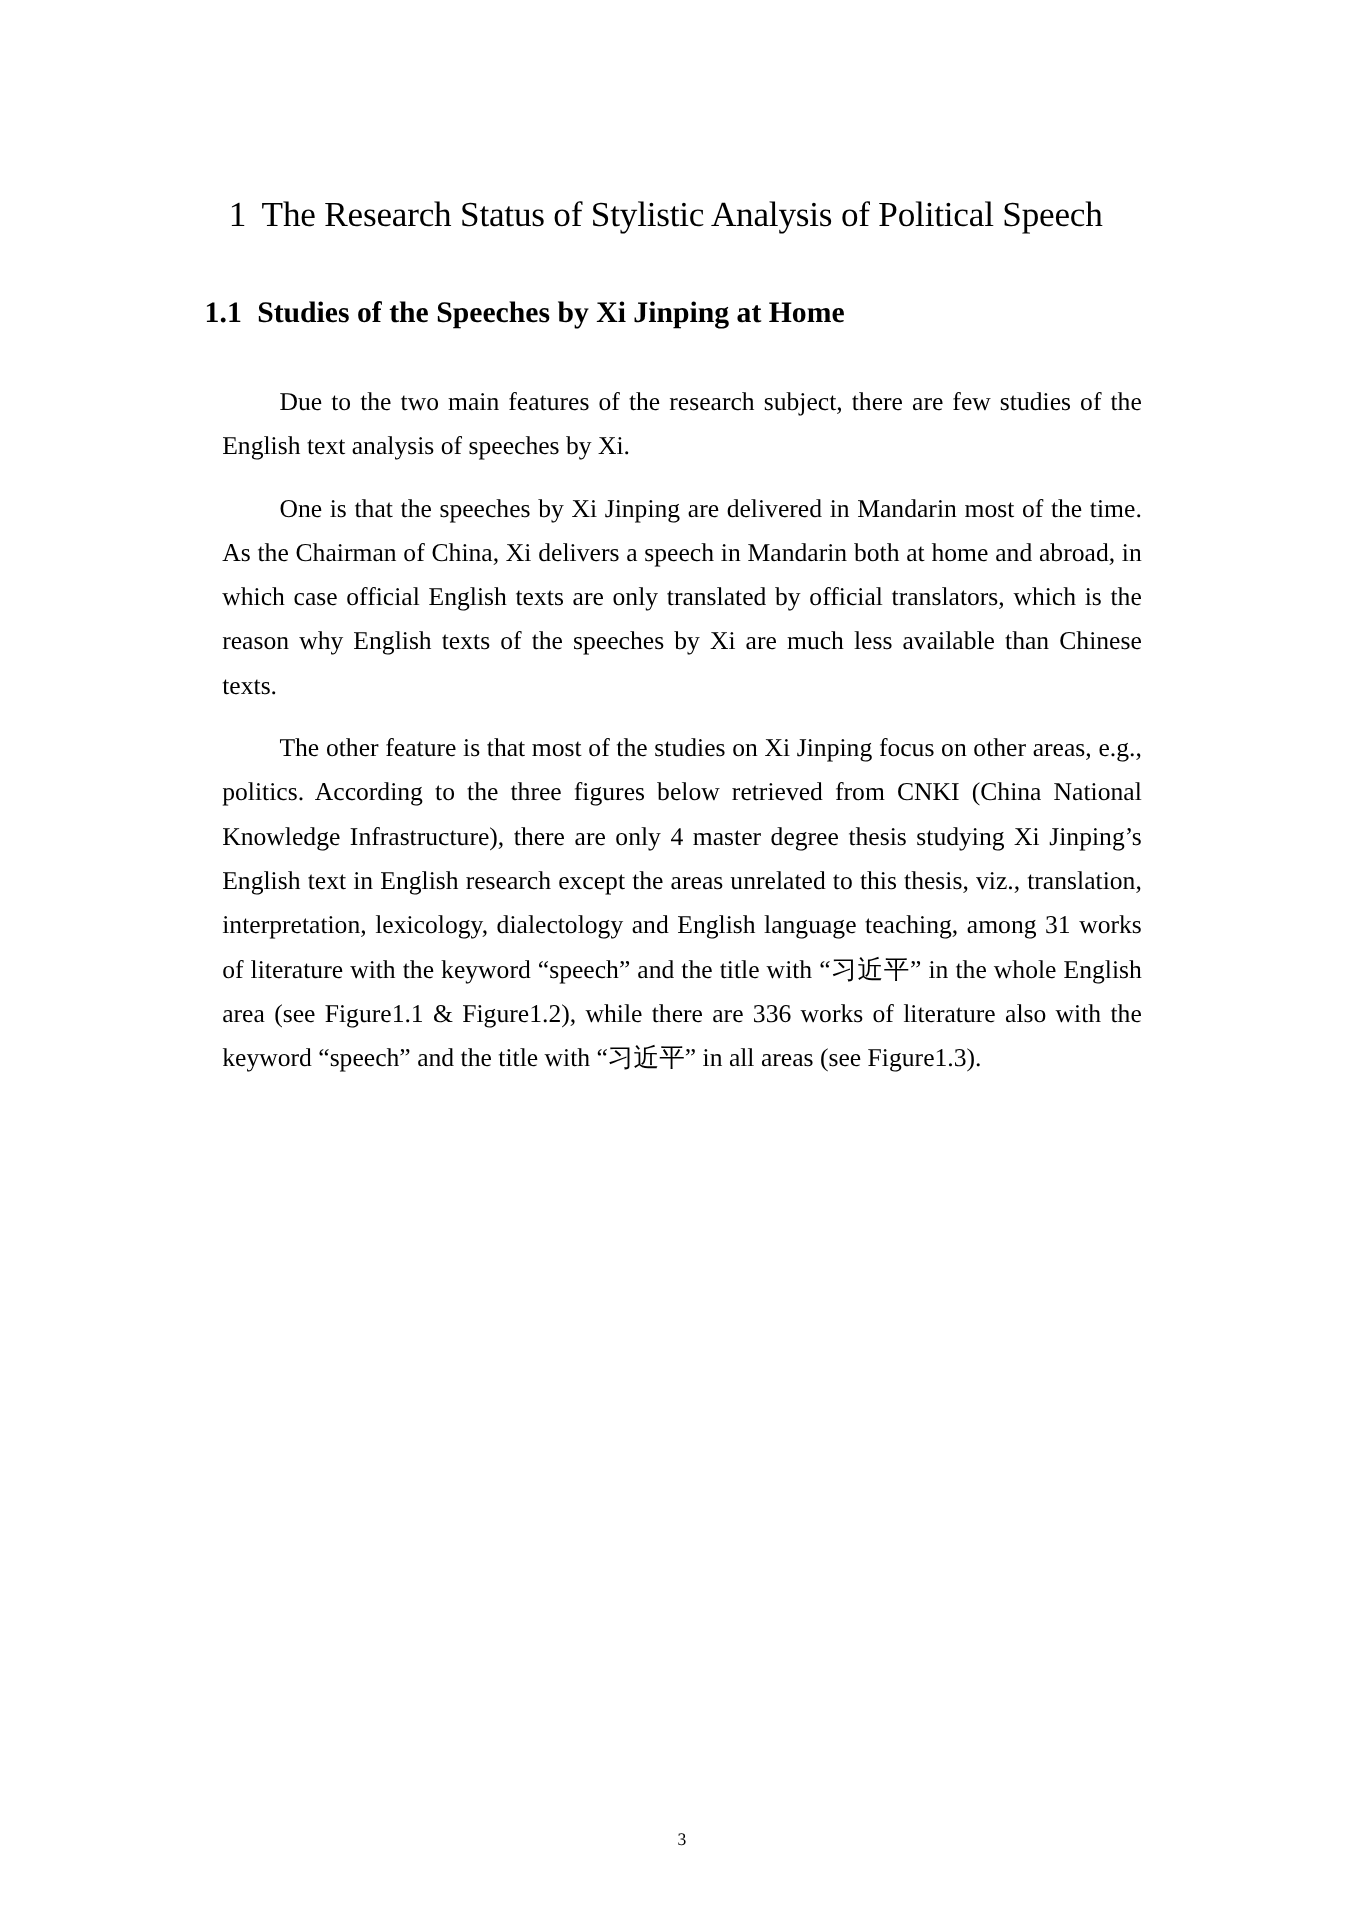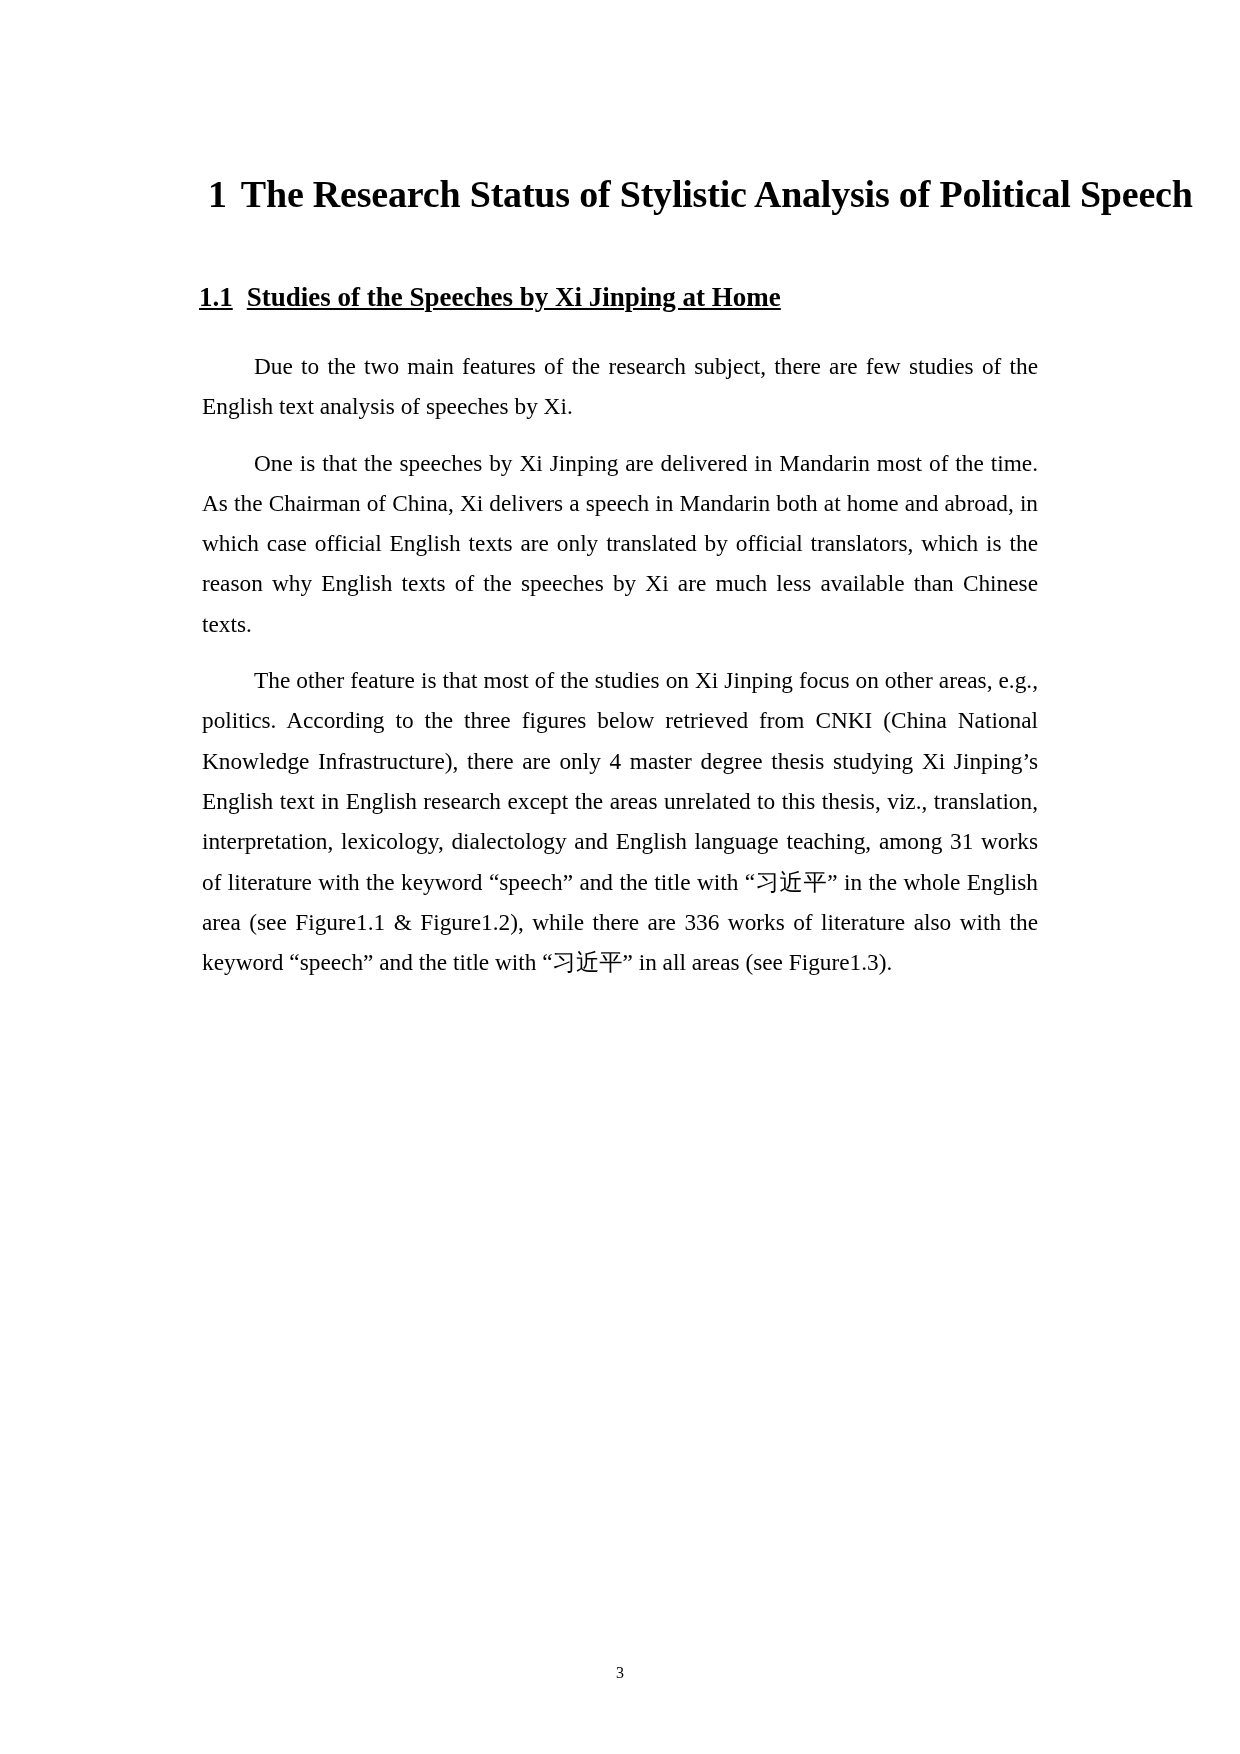--- a/index.html
+++ b/index.html
@@ -19,22 +19,22 @@
       position: absolute;
       left: 0; top: 0;
       width: 1240px;
       height: 1754px;
     }
     .chapter-title {
       position: absolute;
       left: 208px;
       top: 174px;
       width: 900px;
-      font-size: 38px;
-      font-weight: bold;
+      font-size: 32px;
+      font-weight: normal;
       line-height: 40px;
       white-space: nowrap;
       letter-spacing: -0.2px;
     }
     .chapter-title .num {
       margin-right: 14px;
     }
     .section-title {
       position: absolute;
       left: 186px;
@@ -73,21 +73,21 @@
   </style>
 </head>
 <body>
 
 <div class="page">
 
   <h1 class="chapter-title" style="margin:0;">
     <span class="num">1</span><span>The Research Status of Stylistic Analysis of Political Speech</span>
   </h1>
 
-  <h2 class="section-title" style="margin:13px;text-decoration:underline;">
+  <h2 class="section-title" style="margin:0;">
     <span class="num">1.1</span><span>Studies of the Speeches by Xi Jinping at Home</span>
   </h2>
 
   <div class="body-text">
     <p>Due to the two main features of the research subject, there are few studies of the English text analysis of speeches by Xi.</p>
     <p>One is that the speeches by Xi Jinping are delivered in Mandarin most of the time. As the Chairman of China, Xi delivers a speech in Mandarin both at home and abroad, in which case official English texts are only translated by official translators, which is the reason why English texts of the speeches by Xi are much less available than Chinese texts.</p>
     <p>The other feature is that most of the studies on Xi Jinping focus on other areas, e.g., politics. According to the three figures below retrieved from CNKI (China National Knowledge Infrastructure), there are only 4 master degree thesis studying Xi Jinping’s English text in English research except the areas unrelated to this thesis, viz., translation, interpretation, lexicology, dialectology and English language teaching, among 31 works of literature with the keyword “speech” and the title with “习近平”  in the whole English area (see Figure1.1 &amp; Figure1.2), while there are 336 works of literature also with the keyword “speech” and the title with “习近平” in all areas (see Figure1.3).</p>
   </div>
 
   <div class="page-number">3</div>

